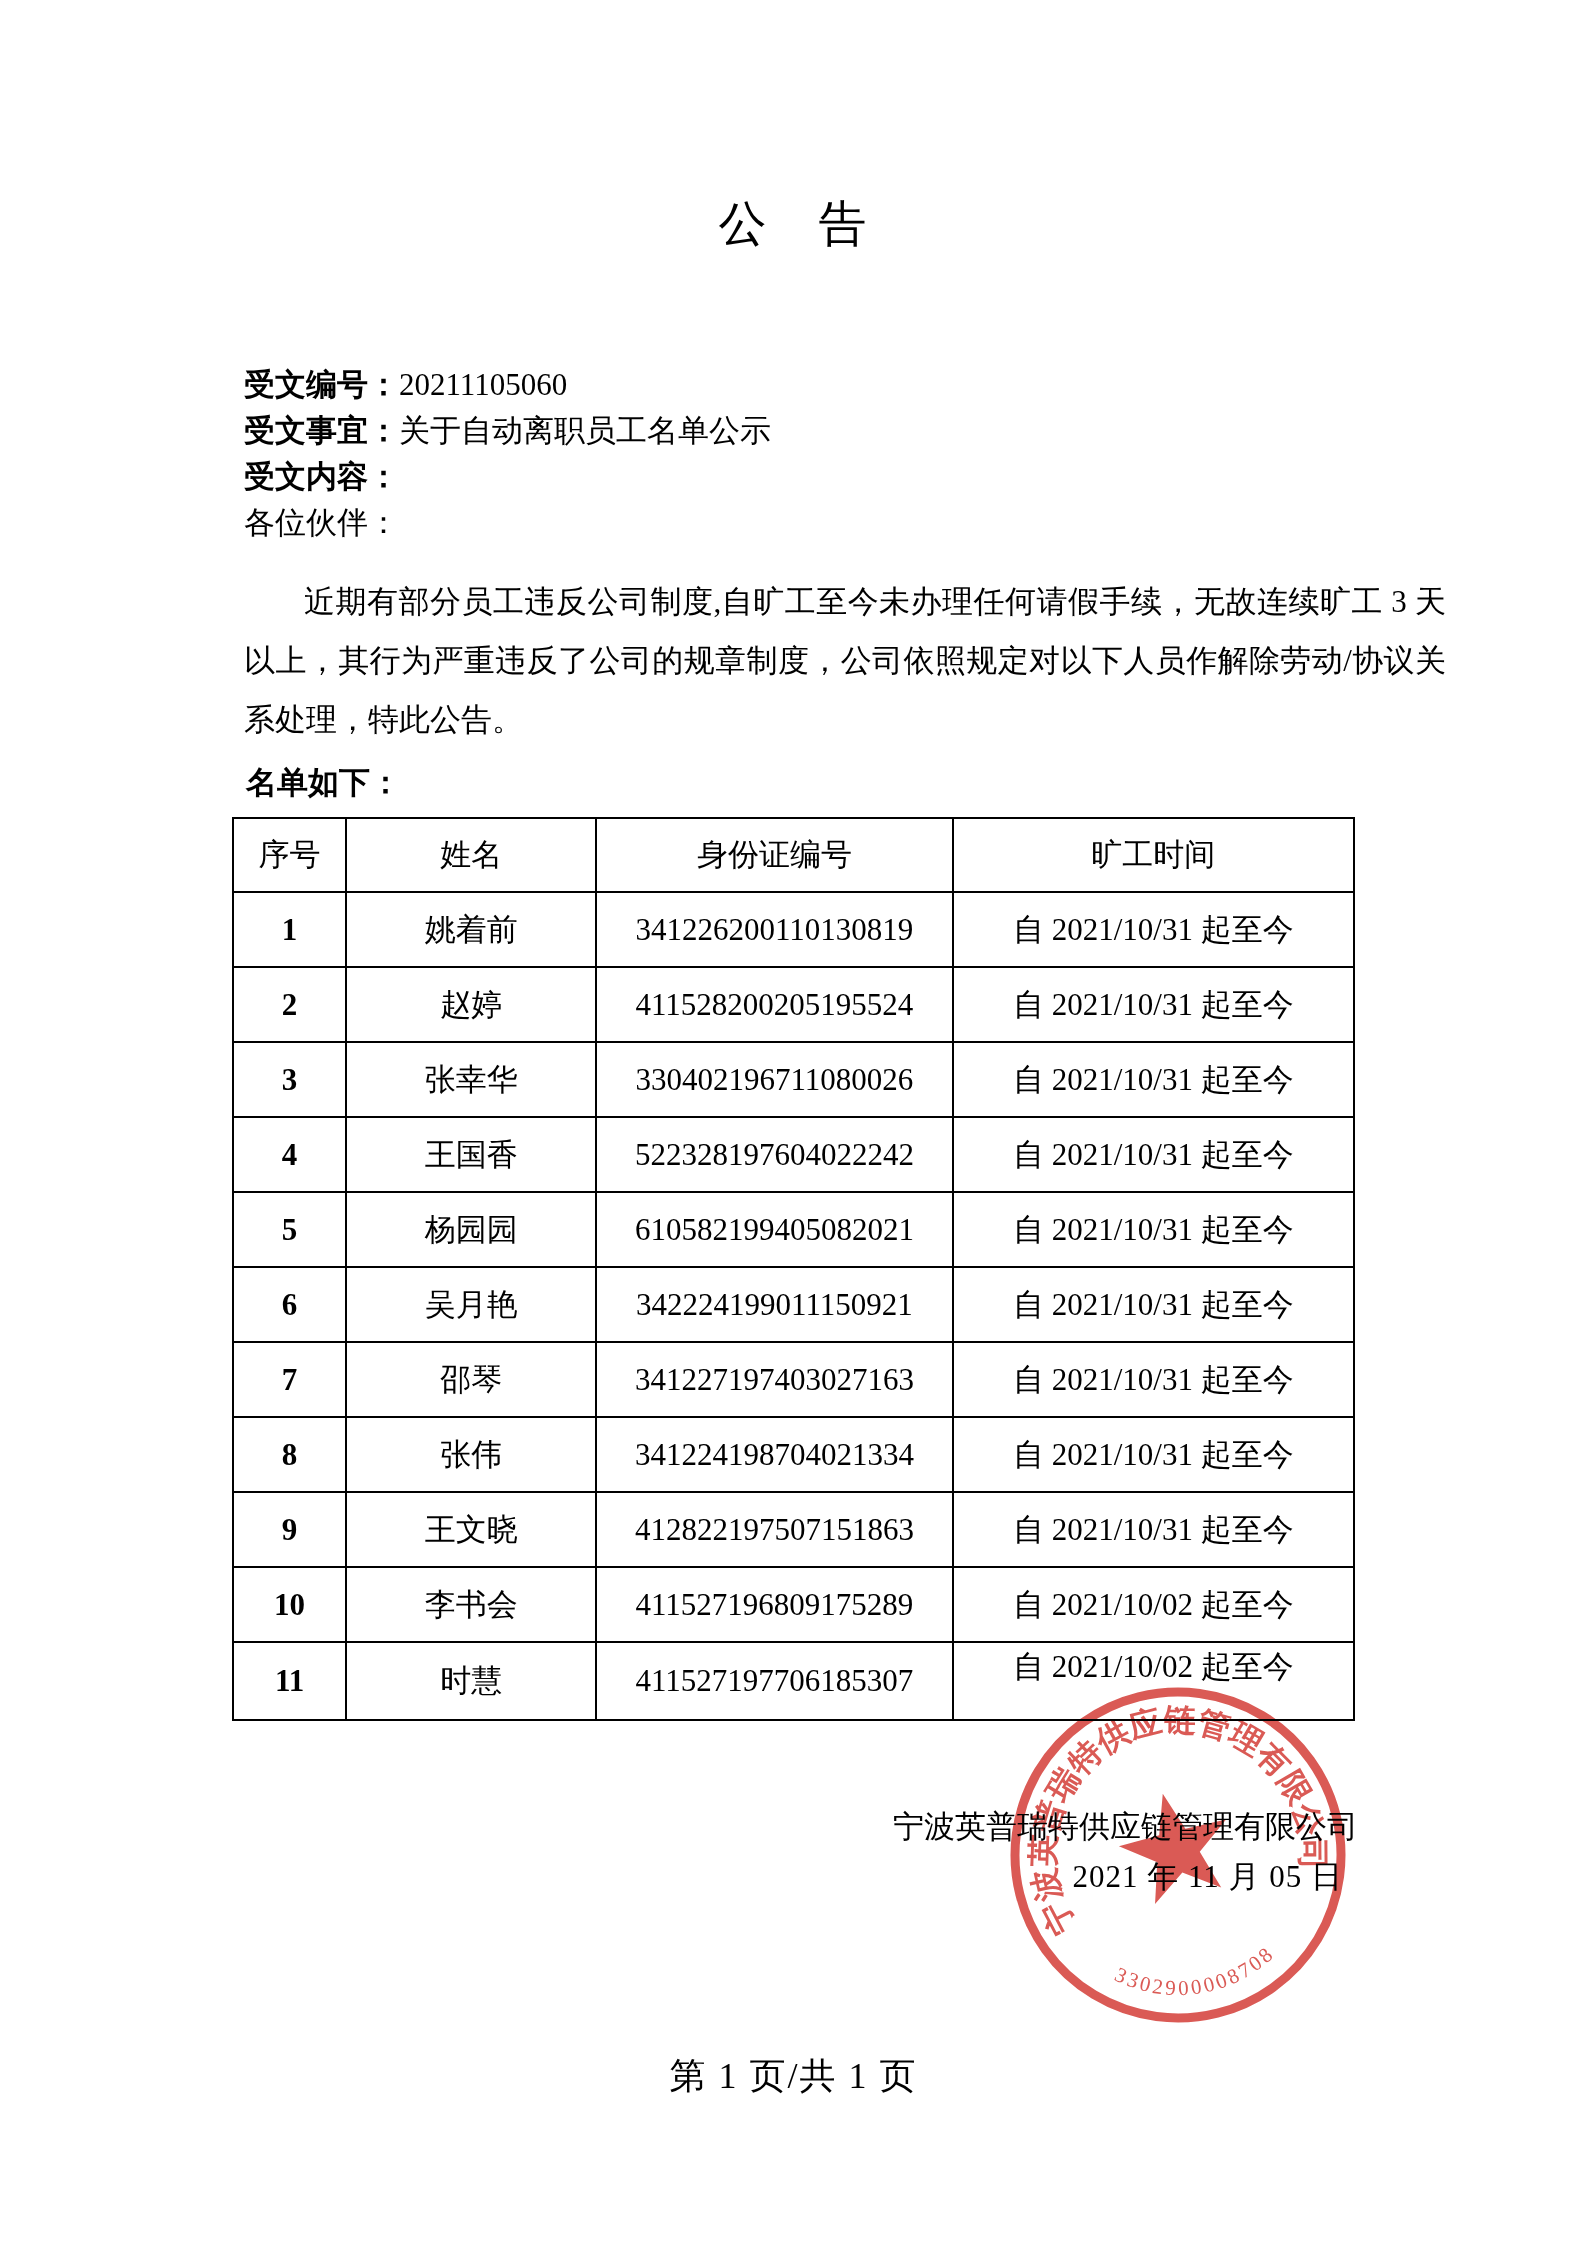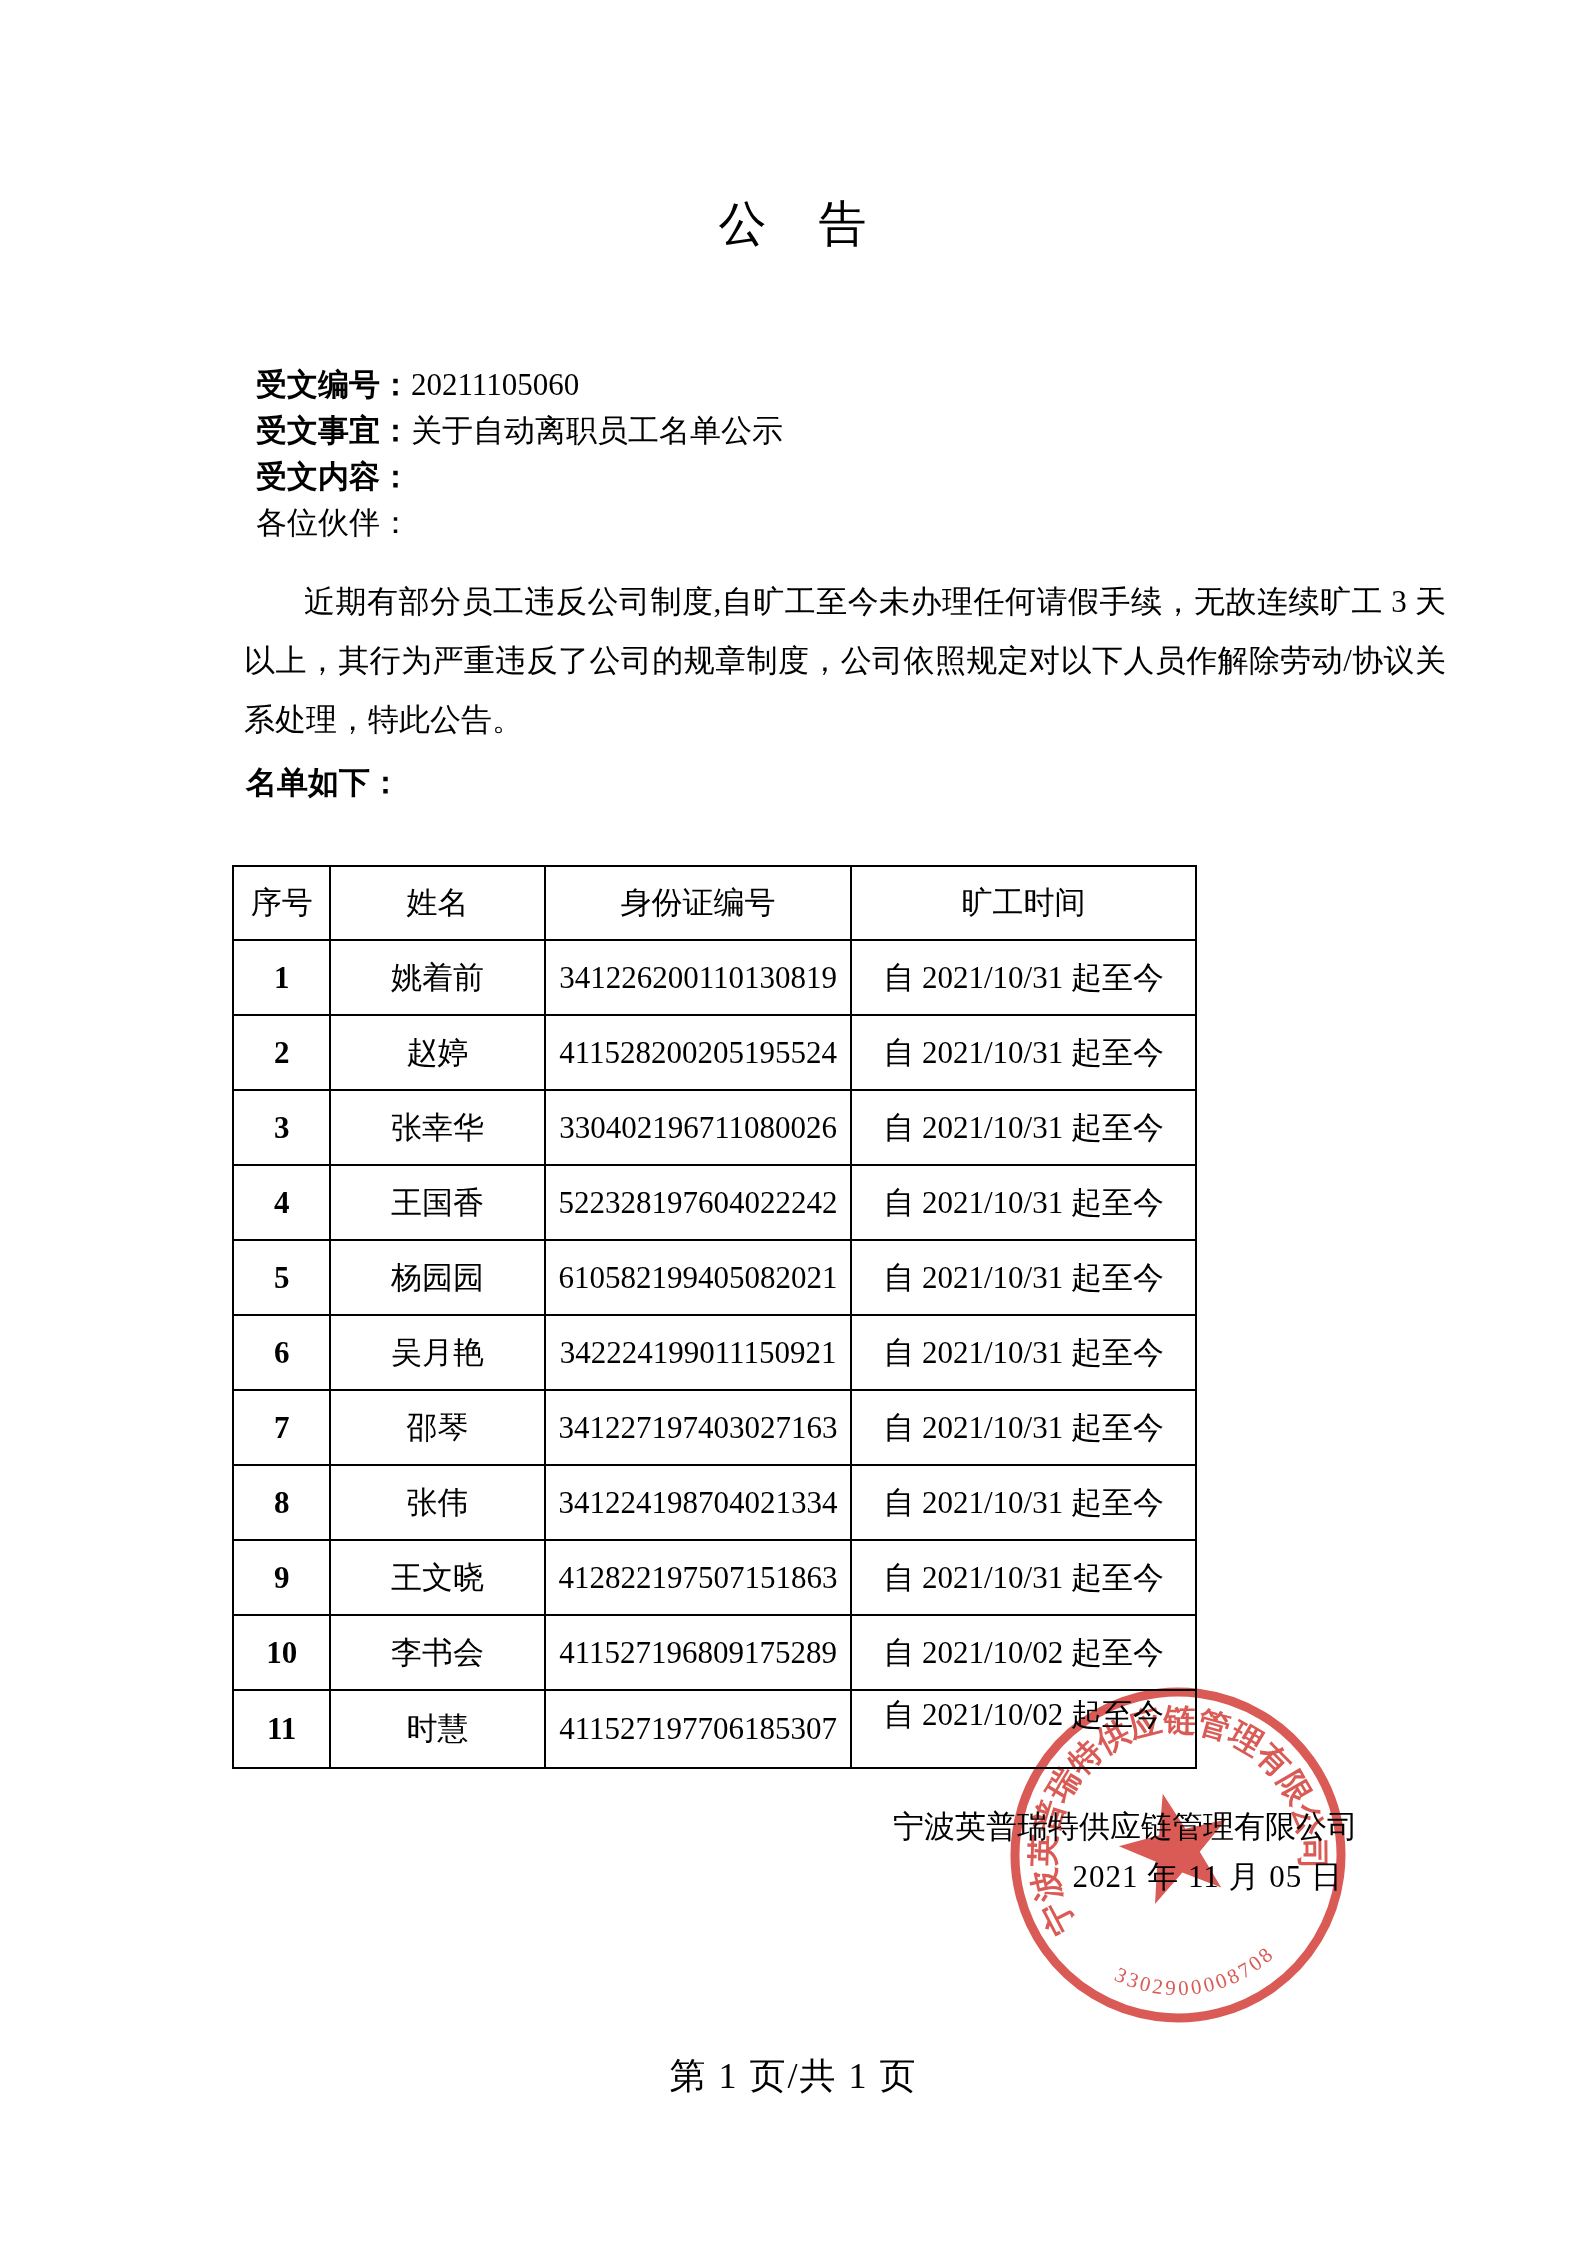--- a/index.html
+++ b/index.html
@@ -8,31 +8,31 @@
     background:#ffffff; color:#000000;
     font-family:"Liberation Serif","DejaVu Serif",serif;
     overflow:hidden;
   }
   .title {
     position:absolute; top:192px; left:0; width:100%;
     text-align:center; font-size:48px; font-weight:500; margin:0;
     letter-spacing:2px;
   }
   .meta { position:absolute; top:362px; left:244px; font-size:31px; line-height:46px; }
-  .meta-line { white-space:nowrap;margin-left:12px; }
+  .meta-line { white-space:nowrap; }
   .meta-label { font-weight:bold; }
   .salutation { font-weight:normal; }
   .body-paragraph {
     position:absolute; top:572px; left:244px; width:1202px; margin:0;
     font-size:31px; line-height:59px; text-align:justify; text-indent:60px;
   }
   .list-intro { position:absolute; top:762px; left:246px; font-size:31px; font-weight:bold; }
   .announcement-table {
-    position:absolute; top:817px; left:232px; width:965px;
-    border-collapse:collapse; table-layout:fixed;margin-top:48px;
+    position:absolute; top:817px; left:232px; width:1123px;
+    border-collapse:collapse; table-layout:fixed;
   }
   .announcement-table col.c1 { width:10.1%; }
   .announcement-table col.c2 { width:22.3%; }
   .announcement-table col.c3 { width:31.8%; }
   .announcement-table col.c4 { width:35.8%; }
   .announcement-table th, .announcement-table td {
     border:2px solid #000; text-align:center; vertical-align:middle;
     font-size:31px; font-weight:normal; padding:0;
   }
   .announcement-table thead th { height:72px; }

